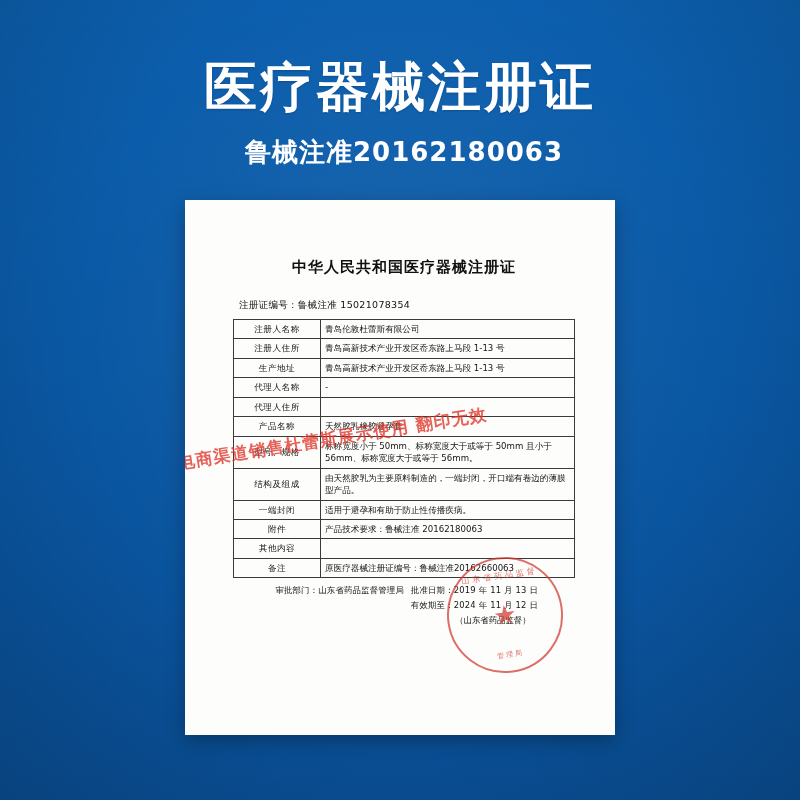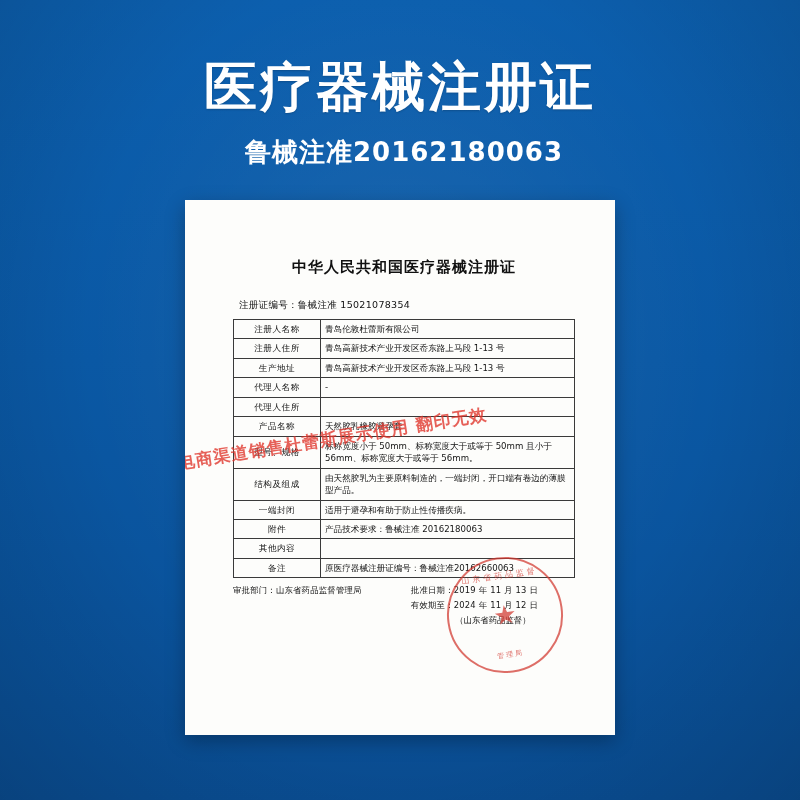--- a/index.html
+++ b/index.html
@@ -106,21 +106,21 @@
   td.v {
     padding-left: 6px;
   }
   .footer-row {
     display: flex;
     justify-content: space-between;
     font-size: 8.4px;
     margin-top: 7px;
     color: #141414;
   }
-  .footer-left { width: 50%; }
+  .footer-left { width: 50%; text-align: right; }
   .footer-right { width: 48%; }
   .footer-line { margin-bottom: 4px; letter-spacing: 0.2px; }
   .seal-text {
     text-align: center;
     font-size: 8.4px;
     margin-top: 2px;
     color: #141414;
   }
   
   .seal {

